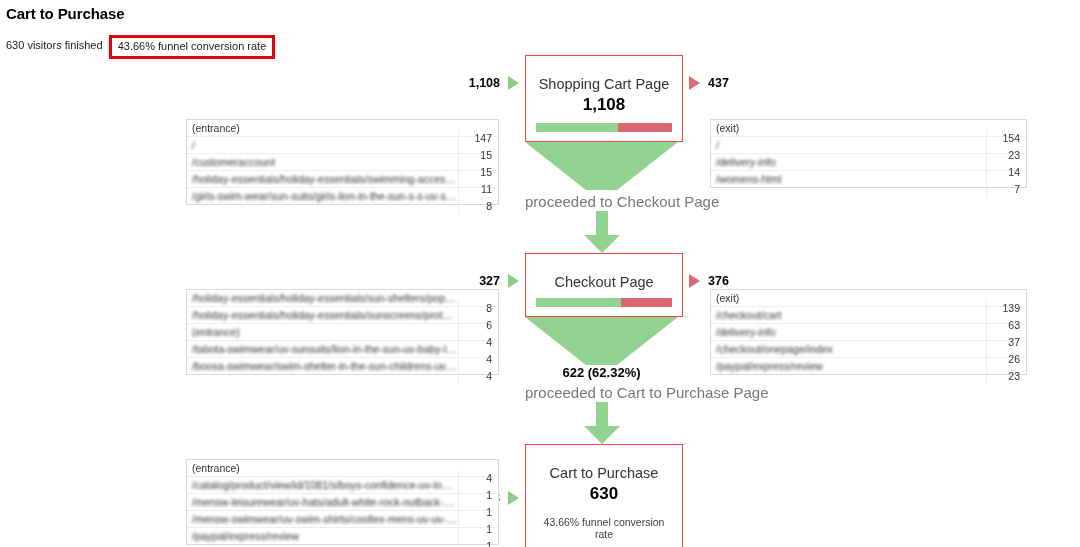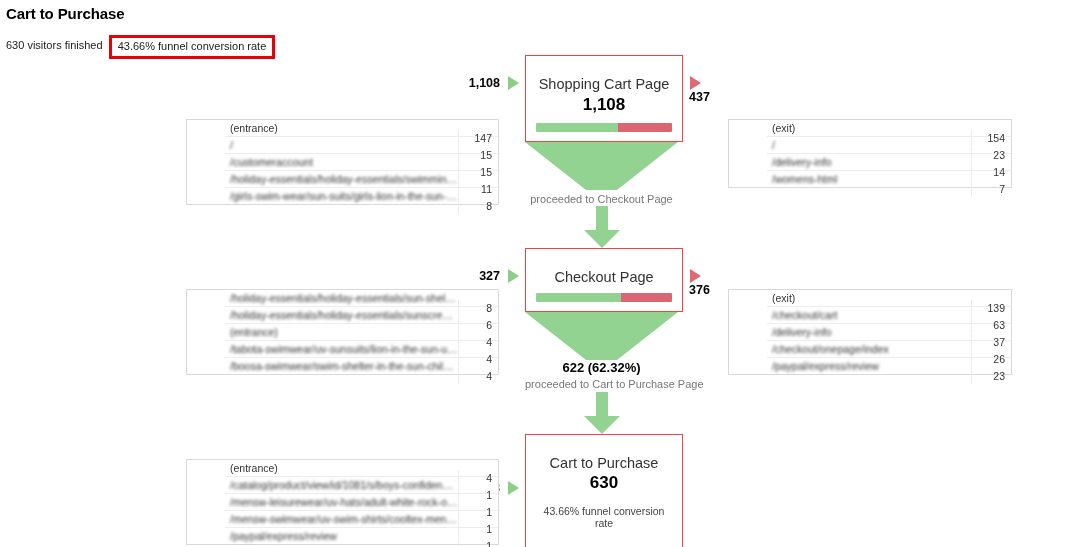--- a/index.html
+++ b/index.html
@@ -98,21 +98,21 @@
   .marker {
     position: absolute;
     display: flex;
     align-items: center;
     font-size: 12.5px;
     font-weight: bold;
     color: #000;
     white-space: nowrap;
   }
   .marker-in { right: 100%; margin-right: 7px; }
-  .marker-out { left: 100%; margin-left: 7px; flex-direction: column; }
+  .marker-out { left: 100%; margin-left: 7px; }
   .tri {
     width: 0; height: 0;
     border-top: 7px solid transparent;
     border-bottom: 7px solid transparent;
   }
   .tri-green { border-left: 11px solid #8bcf86; }
   .tri-red { border-left: 11px solid #de6b74; }
   .marker-in .tri { margin-left: 8px; }
   .marker-out .tri { margin-right: 8px; }
 
@@ -126,36 +126,35 @@
     width: 153px;
     display: block;
   }
   .flow-label {
     font-size: 13px;
     font-weight: bold;
     color: #000;
     line-height: 1.2;
   }
   .flow-sub {
-    font-size: 11px;
+    font-size: 15px;
     color: #777;
     line-height: 1.3;
     margin-top: 2px;
     white-space: nowrap;
   }
   .arrow-shape { display: block; margin: 0 auto; }
 
   
   .side-table {
     position: absolute;
     border: 1px solid #d9d9d9;
     background: #fff;
     box-sizing: border-box;
     font-size: 10.5px;
-    padding-left: 38px;
   }
   .side-table .row {
     display: flex;
     align-items: center;
     height: 16px;
     border-bottom: 1px solid #ededed;
   }
   .side-table .row:last-child { border-bottom: none; }
   .side-table .lbl {
     flex: 1 1 auto;
@@ -176,21 +175,21 @@
     box-sizing: border-box;
     margin-top: 20px;
   }
   .blurred {
     filter: blur(1.7px);
     color: #666;
     user-select: none;
   }
 
   .tbl-left { left: 186px; width: 313px; }
-  .tbl-right { left: 728px; width: 284px; }
+  .tbl-right { left: 710px; width: 317px; }
 </style>
 </head>
 <body>
 
 <div class="page-title">Cart to Purchase</div>
 
 <div class="subheader">
   <span class="visitors">630 visitors finished</span>
   <span class="conv-highlight">
     <span>43.66% funnel conversion rate</span>

